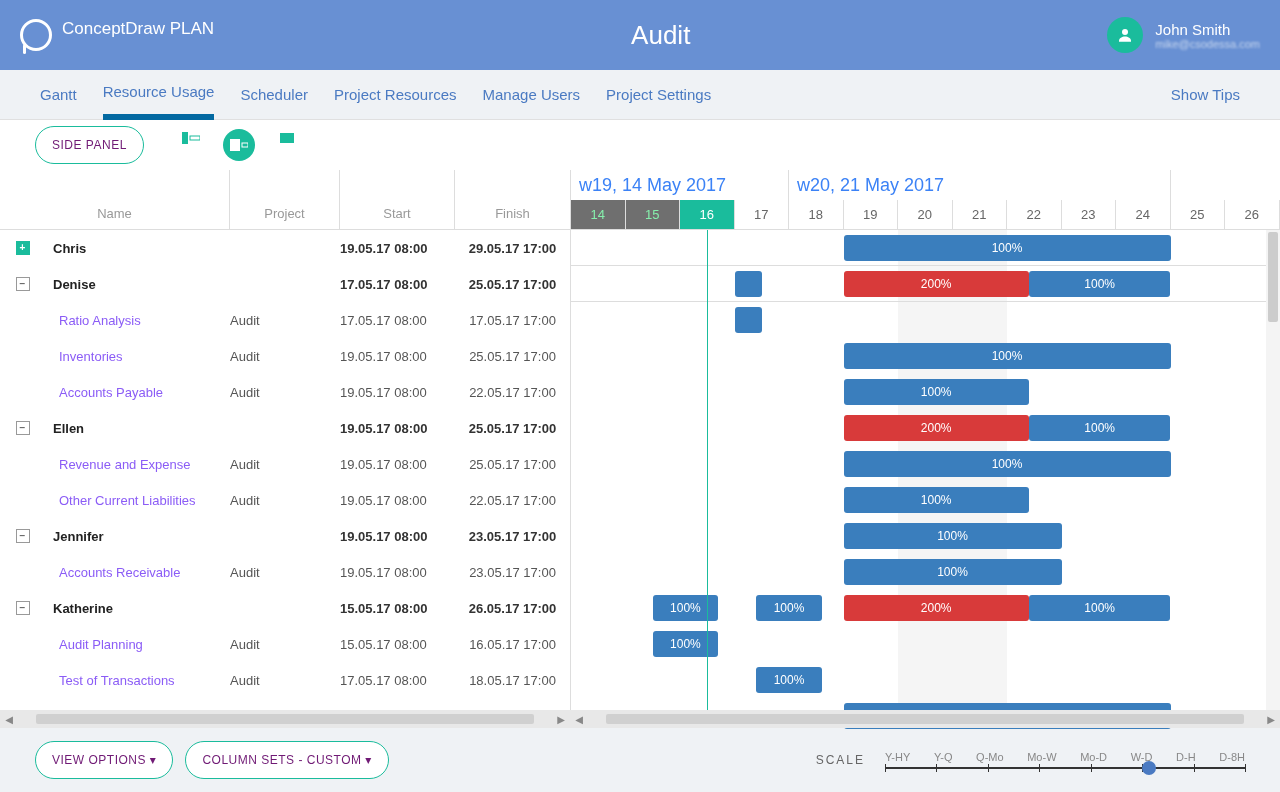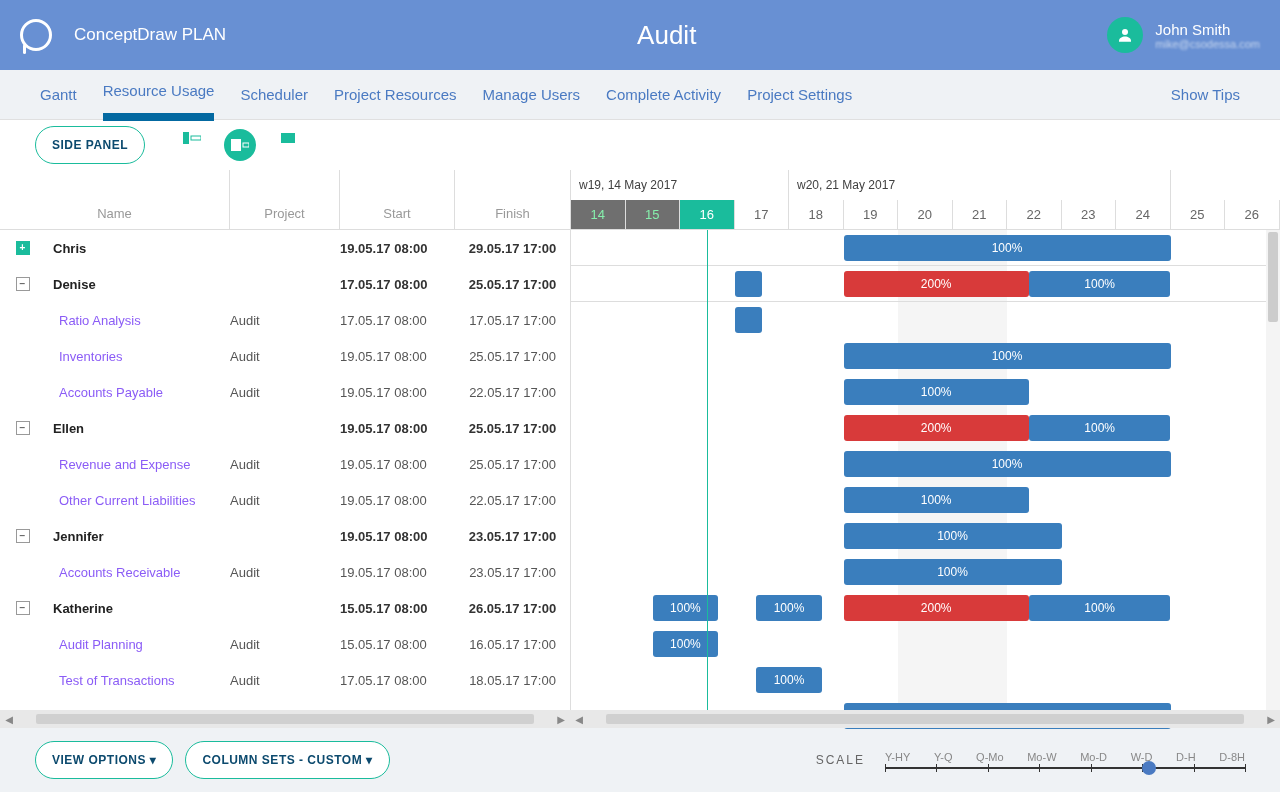--- a/index.html
+++ b/index.html
@@ -1,33 +1,33 @@
 <!DOCTYPE html>
 <html><head>
 <meta charset="utf-8">
 <style>
 *{margin:0;padding:0;box-sizing:border-box;font-family:-apple-system,BlinkMacSystemFont,"Segoe UI",Arial,sans-serif}
 body{width:1280px;height:792px;background:#fff;overflow:hidden;color:#333}
 .header{height:70px;background:#6890d3;display:flex;align-items:center;padding:0 20px;color:#fff}
-.logo{display:flex;align-items:center;gap:22px}
+.logo{display:flex;gap:10px}
 .logo-icon{width:32px;height:32px;border:3px solid #fff;border-radius:50%;position:relative}
 .logo-icon::after{content:"";position:absolute;width:3px;height:10px;background:#fff;bottom:-6px;left:0;border-radius:2px}
 .logo-text{font-size:17px;font-weight:300}
 .logo-text b{font-weight:500}
 .page-title{flex:1;text-align:center;font-size:26px;font-weight:300}
 .user-area{display:flex;align-items:center;gap:12px}
 .avatar{width:36px;height:36px;background:#1abc9c;border-radius:50%;display:flex;align-items:center;justify-content:center;color:#fff;font-size:18px}
 .user-info .name{font-size:15px;font-weight:400}
 .user-info .email{font-size:11px;opacity:.6;filter:blur(1px)}
 .tabs{height:50px;background:#eff2f5;display:flex;align-items:center;padding:0 40px;gap:26px;border-bottom:1px solid #e0e0e0}
 .tab{color:#4a7ac2;font-size:15px;cursor:pointer;padding:14px 0;position:relative}
-.tab.active{border-bottom:8px solid #0369a1}
+.tab.active{border-bottom:6px solid #0369a1}
 .tab.right{margin-left:auto}
 .toolbar{height:50px;display:flex;align-items:center;padding:0 35px;gap:15px}
-.btn-outline{border:1.5px solid #1abc9c;color:#0c4a6e;background:#fff;border-radius:20px;padding:11px 16px;font-size:12px;font-weight:700;letter-spacing:.5px;cursor:pointer}
+.btn-outline{border:1.5px solid #1abc9c;color:#701a75;background:#fff;border-radius:20px;padding:11px 16px;font-size:12px;font-weight:400;letter-spacing:.5px;cursor:pointer}
 .view-btns{display:flex;gap:20px;margin-left:20px}
 .vb{width:24px;height:18px;cursor:pointer;display:flex;align-items:center;justify-content:center}
 .vb svg{fill:#1abc9c}
 .vb.active{width:32px;height:32px;background:#1abc9c;border-radius:50%}
 .vb.active svg{fill:#fff}
 .content{display:flex;height:540px;position:relative}
 .grid{width:570px;display:flex;flex-direction:column}
 .grid-header{height:60px;display:flex;border-bottom:1px solid #ddd}
 .gh-cell{display:flex;align-items:flex-end;justify-content:center;padding-bottom:8px;color:#999;font-size:13px;border-right:1px solid #ddd}
 .gh-name{width:230px}
@@ -43,21 +43,21 @@
 .r-name.indent{padding-left:14px}
 .r-proj{width:110px}
 .r-start{width:115px;text-align:left}
 .r-fin{width:115px;text-align:center}
 .row.bold{font-weight:700}
 .row.bold .r-name{color:#222}
 .row:not(.bold) .r-name{color:#8b5cf6}
 .row:not(.bold){color:#555}
 .timeline{flex:1;position:relative;border-left:1px solid #ddd}
 .tl-header{height:60px;display:flex;flex-direction:column}
-.tl-weeks{height:30px;display:flex;font-size:12px;color:#404040}
+.tl-weeks{height:30px;display:flex;font-size:18px;color:#3b82f6}
 .tl-week{display:flex;align-items:center;padding-left:8px;border-right:1px solid #ddd}
 .tl-days{height:30px;display:flex}
 .tl-day{width:54.5px;display:flex;align-items:center;justify-content:center;font-size:13px;color:#666;border-right:1px solid #ddd;border-bottom:1px solid #ddd}
 .tl-day.dark{background:#6f6f6f;color:#86efac}
 .tl-day.green{background:#1abc9c;color:#fff}
 .tl-body{position:relative;height:480px}
 .tl-row{height:36px;position:relative}
 .wknd{position:absolute;top:0;bottom:0;width:109px;background:rgba(0,0,0,.04)}
 .vline{position:absolute;top:0;bottom:0;width:1px;background:#1abc9c;z-index:5}
 .bar{position:absolute;height:26px;top:5px;border-radius:3px;display:flex;align-items:center;justify-content:center;color:#fff;font-size:12px;font-weight:500}
@@ -99,21 +99,20 @@
     </div>
   </div>
 </div>
 
 <div class="tabs" id="tabs">
     <div class="tab">Gantt</div>
     <div class="tab active">Resource Usage</div>
     <div class="tab">Scheduler</div>
     <div class="tab">Project Resources</div>
     <div class="tab">Manage Users</div>
-    <div class="tab">Complete Activity</div>
     <div class="tab">Project Settings</div>
     <div class="tab right">Show Tips</div>
   </div>
 
 <div class="toolbar">
   <button class="btn-outline">SIDE PANEL</button>
   <div class="view-btns">
     <div class="vb">
         <svg width="18" height="12" viewBox="0 0 18 12">
           <rect x="0" y="0" width="6" height="12"></rect>

